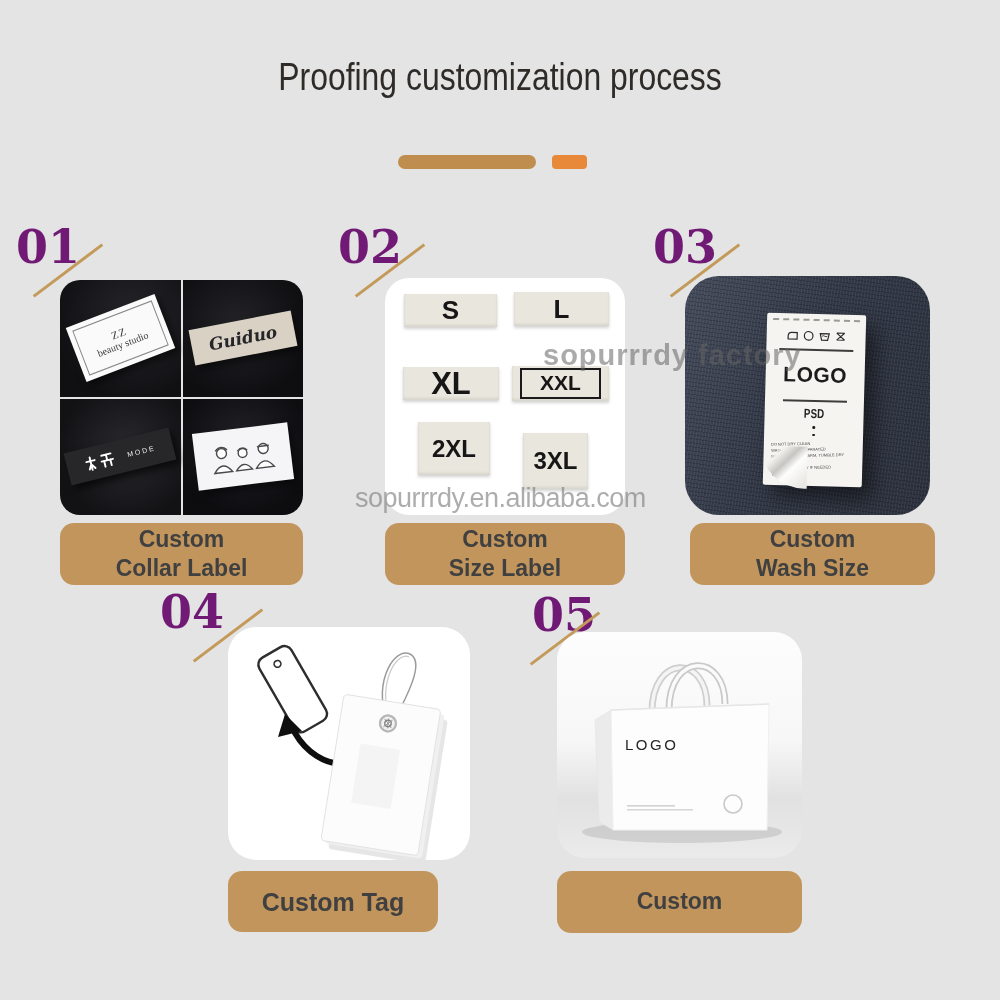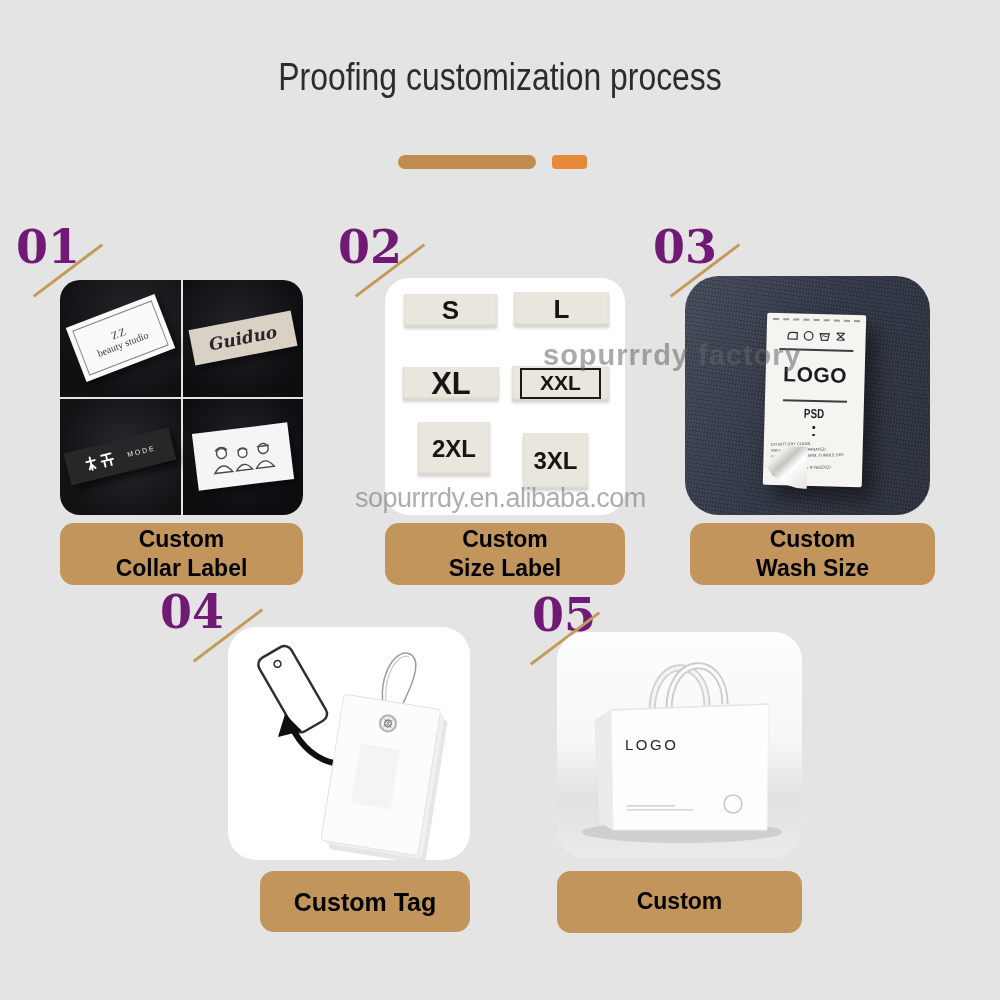--- a/index.html
+++ b/index.html
@@ -77,27 +77,27 @@
          line-height:1.5;transform:scale(0.5) rotate(-3deg);transform-origin:top left;}
   .curl{position:absolute;left:-2px;bottom:-3px;width:46px;height:42px;
         background:linear-gradient(315deg,#e9e8e4 10%,#fdfdfb 40%,#c6c5c1 55%,#f2f1ed 72%,rgba(242,241,237,0) 78%);
         border-radius:0 0 0 95%;}
 
   .card4{left:228px;top:627px;width:242px;height:233px;border-radius:28px;background:#ffffff;}
   .card5{left:557px;top:632px;width:245px;height:226px;border-radius:28px;
          background:linear-gradient(180deg,#fdfdfd 0%,#f7f7f7 48%,#e1e1e1 74%,#ebebeb 100%);}
 
   
-  .btn{position:absolute;background:#c2955c;border-radius:14px;color:#000000;font-weight:bold;
+  .btn{position:absolute;background:#c2955c;border-radius:14px;color:#404040;font-weight:bold;
        display:flex;flex-direction:column;align-items:center;justify-content:center;
        font-size:23px;line-height:1.28;text-align:center;}
   .btn1{left:60px;top:523px;width:243px;height:62px;}
   .btn2{left:385px;top:523px;width:240px;height:62px;}
   .btn3{left:690px;top:523px;width:245px;height:62px;}
-  .btn4{left:228px;top:871px;width:210px;height:61px;font-size:25px;margin-left:32px;}
+  .btn4{left:228px;top:871px;width:210px;height:61px;font-size:25px;}
   .btn5{left:557px;top:871px;width:245px;height:62px;}
 
   
   .wm{position:absolute;z-index:30;white-space:nowrap;}
   .wm-factory{left:543px;top:339px;font-size:29px;font-weight:bold;letter-spacing:1px;color:rgba(100,100,100,0.55);}
   .wm-site{left:355px;top:483px;font-size:27px;letter-spacing:-0.5px;color:rgba(122,122,122,0.62);}
 </style>
 </head>
 <body>
 

